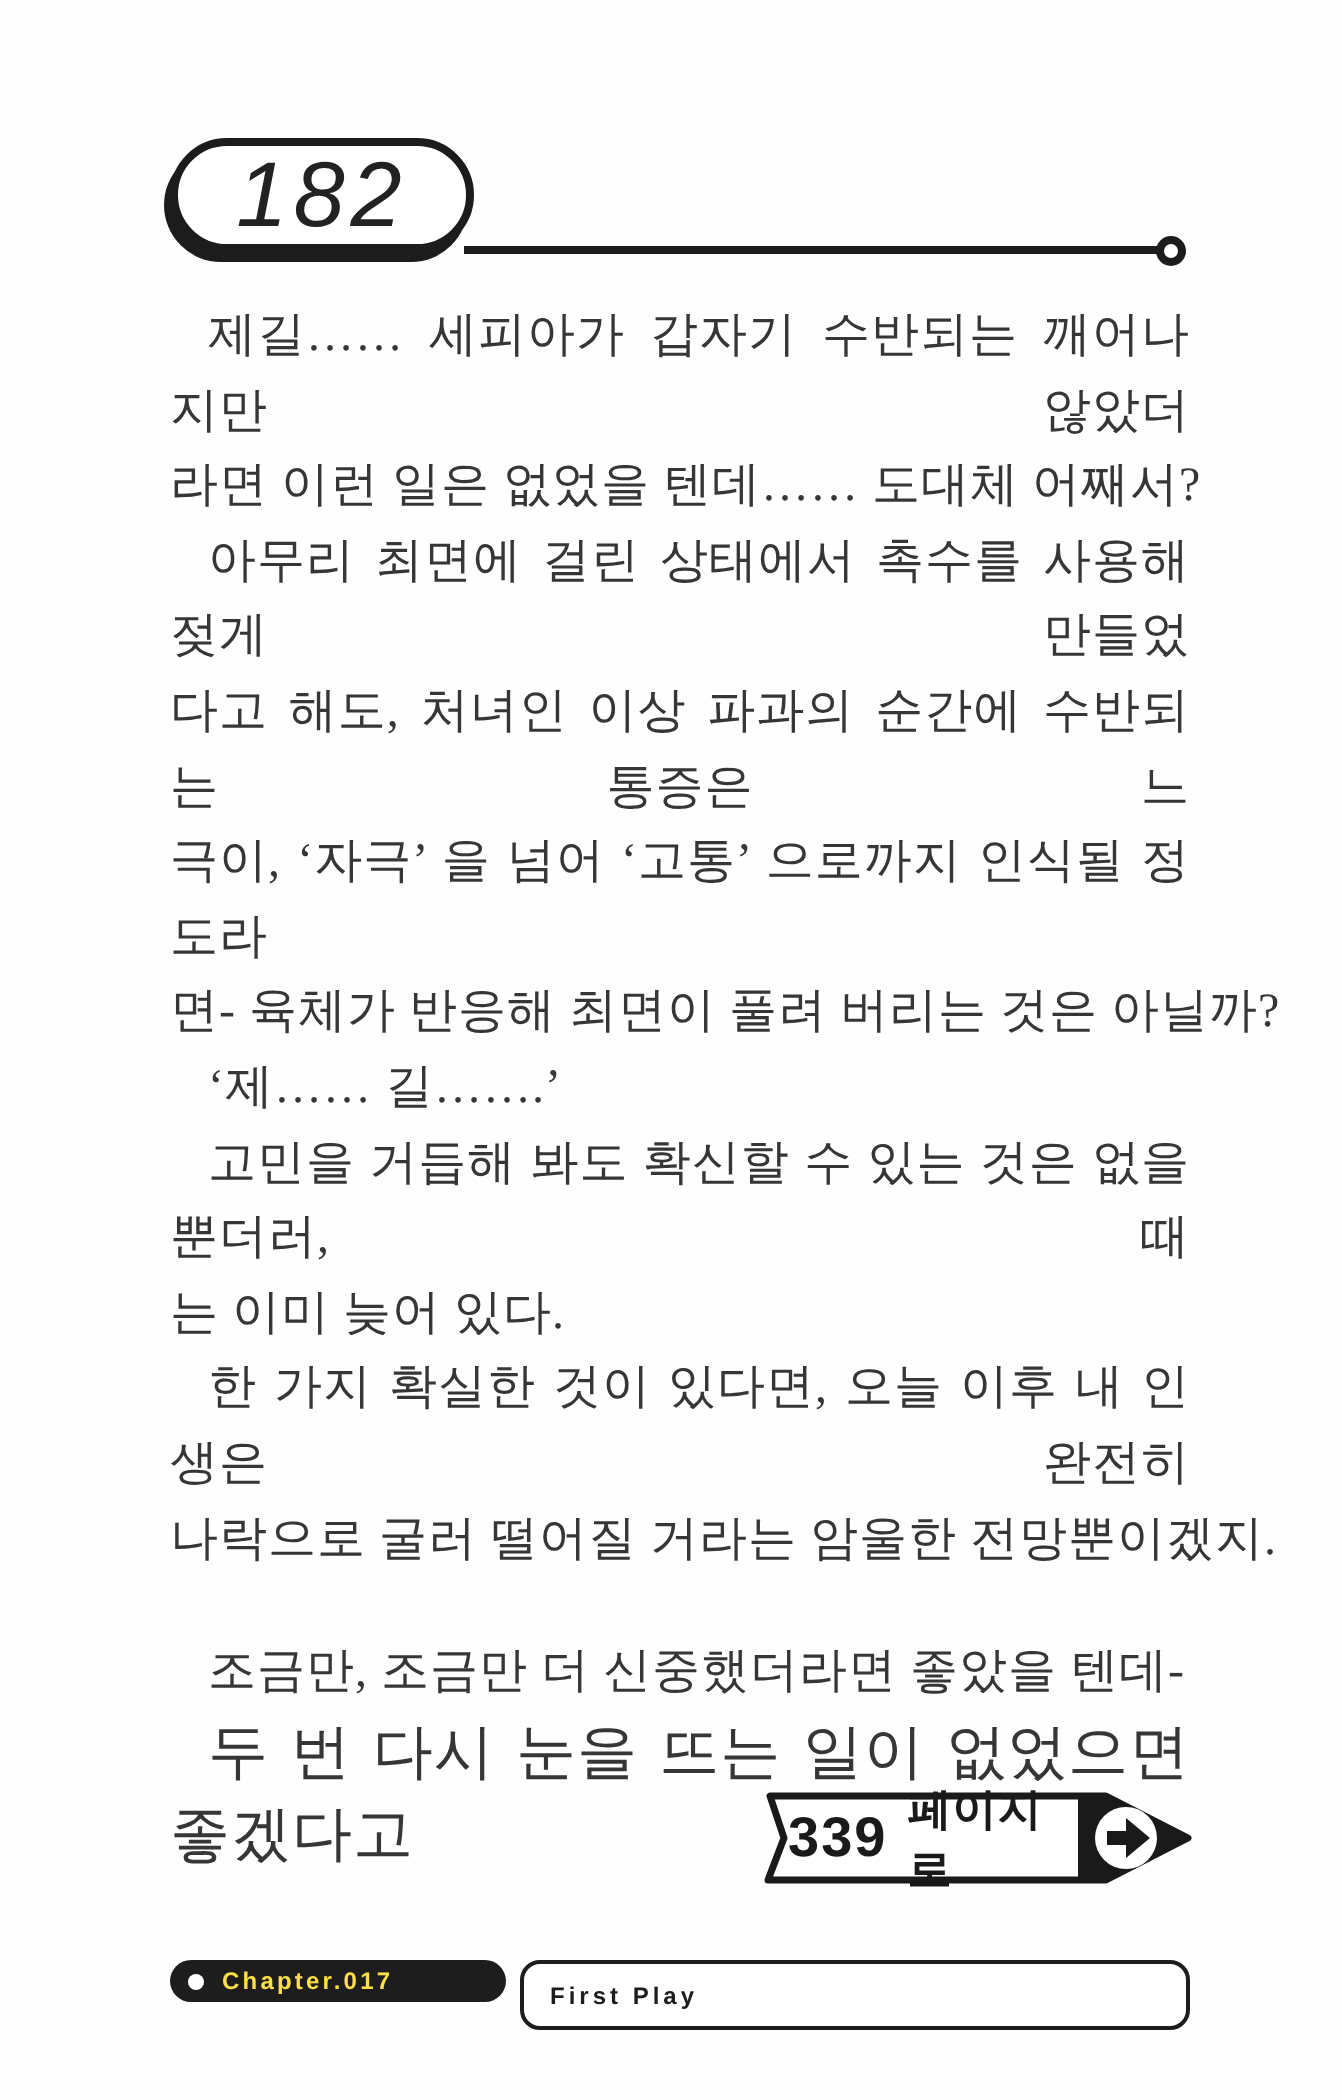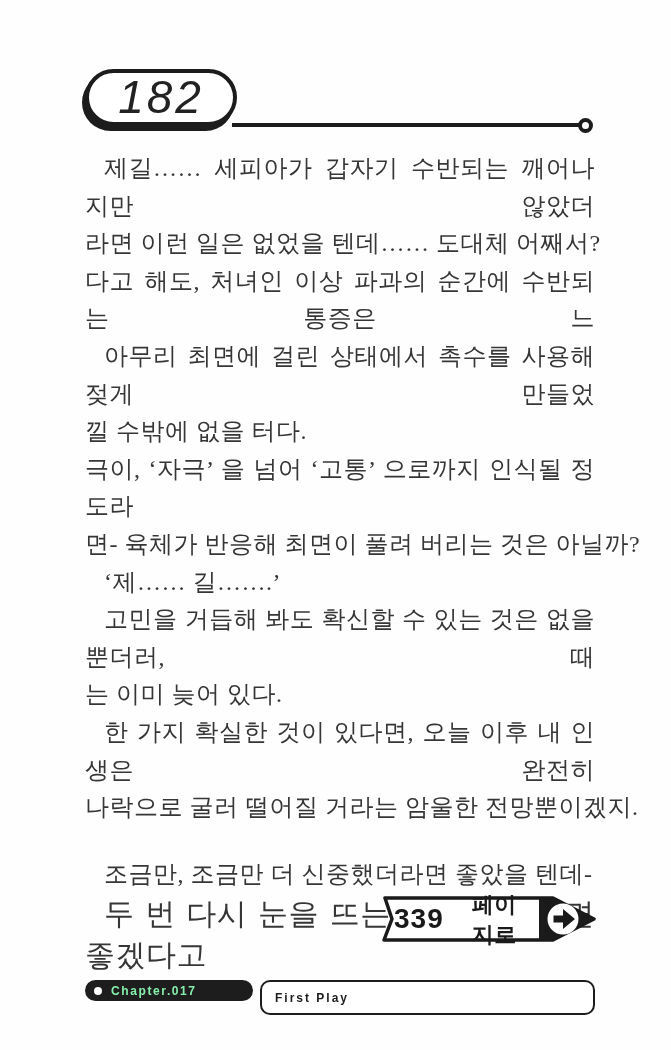--- a/index.html
+++ b/index.html
@@ -72,21 +72,21 @@
   .nav {
     position: absolute;
     left: 382px; top: 895px;
     width: 216px; height: 48px;
   }
   .nav svg { position: absolute; left: 0; top: 0; }
   .nav .label {
     position: absolute;
     left: 12px; top: 0; bottom: 0; right: 62px;
     display: flex; align-items: center; justify-content: center;
-    gap: 28px;
+    gap: 10px;
     font-family: "Liberation Sans", sans-serif;
     font-weight: bold;
     color: #1a1a1a;
   }
   .nav .nav-num { font-size: 28px; letter-spacing: 1px; }
   .nav .nav-word { font-size: 22px; letter-spacing: 0.5px; transform: translateY(1px); }
 
   
   .footer-chapter {
     position: absolute;
@@ -97,21 +97,21 @@
     display: flex; align-items: center;
     padding-left: 9px;
   }
   .footer-chapter .dot {
     width: 8px; height: 8px;
     background: #fff;
     border-radius: 50%;
     flex: 0 0 auto;
   }
   .footer-chapter .txt {
-    color: #86efac;
+    color: #fde047;
     font-family: "Liberation Sans", sans-serif;
     font-size: 12px;
     font-weight: bold;
     letter-spacing: 1.6px;
     margin-left: 9px;
     transform: translateY(-0.5px);
   }
   .footer-section {
     position: absolute;
     left: 260px; top: 980px;
@@ -137,23 +137,22 @@
 
   <div class="badge">
     <span class="num">182</span>
   </div>
   <div class="hrule"></div>
   <div class="hrule-end"></div>
 
   <div class="text-block">
     <div class="line indent fill">제길…… 세피아가 갑자기 수반되는 깨어나지만 않았더</div>
     <div class="line">라면 이런 일은 없었을 텐데…… 도대체 어째서?</div>
+    <div class="line indent fill">아무리 최면에 걸린 상태에서 촉수를 사용해 젖게 만들었</div>
     <div class="line fill">다고 해도, 처녀인 이상 파과의 순간에 수반되는 통증은 느</div>
-    <div class="line indent fill">아무리 최면에 걸린 상태에서 촉수를 사용해 젖게 만들었</div>
-    <div class="line">낄 수밖에 없을 터다.</div>
     <div class="line fill">극이, ‘자극’ 을 넘어 ‘고통’ 으로까지 인식될 정도라</div>
     <div class="line">면- 육체가 반응해 최면이 풀려 버리는 것은 아닐까?</div>
     <div class="line indent">‘제…… 길…….’</div>
     <div class="line indent fill">고민을 거듭해 봐도 확신할 수 있는 것은 없을 뿐더러, 때</div>
     <div class="line">는 이미 늦어 있다.</div>
     <div class="line indent fill">한 가지 확실한 것이 있다면, 오늘 이후 내 인생은 완전히</div>
     <div class="line">나락으로 굴러 떨어질 거라는 암울한 전망뿐이겠지.</div>
     <div class="gap"></div>
     <div class="line indent">조금만, 조금만 더 신중했더라면 좋았을 텐데-</div>
     <div class="line indent big fill">두 번 다시 눈을 뜨는 일이 없었으면 좋겠다고</div>

